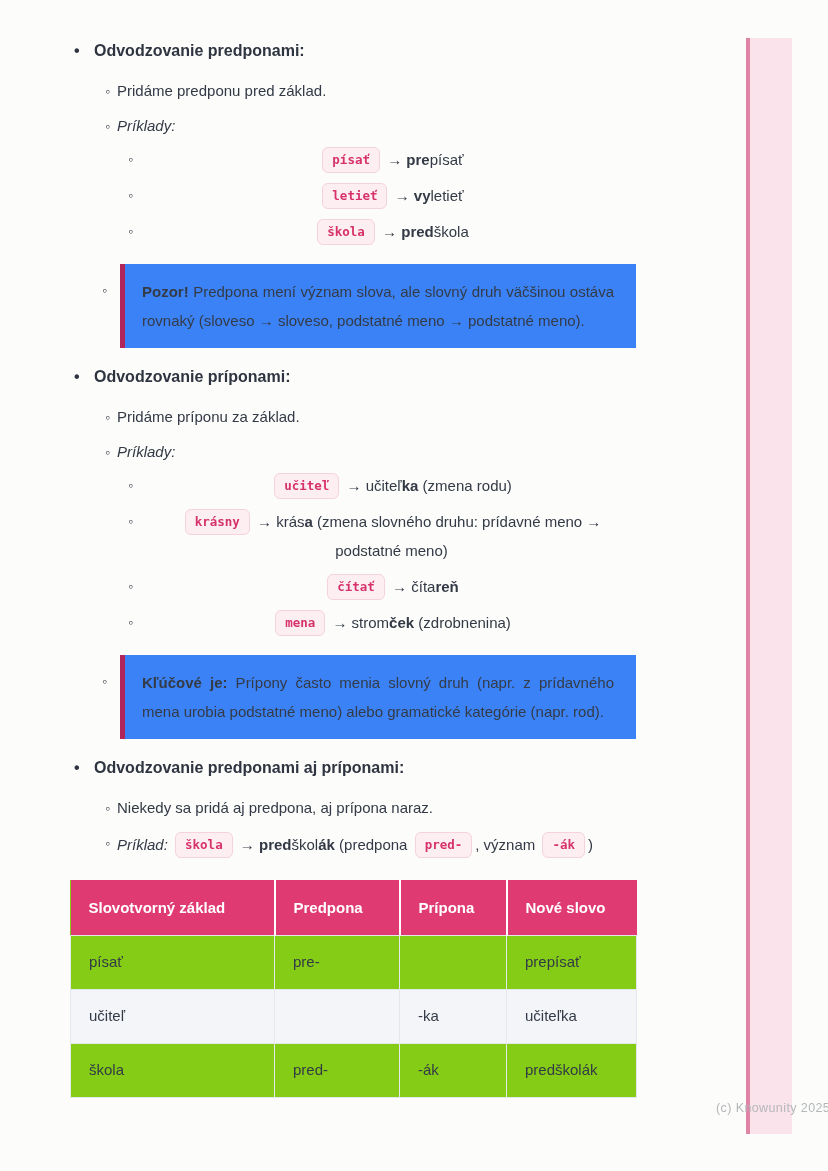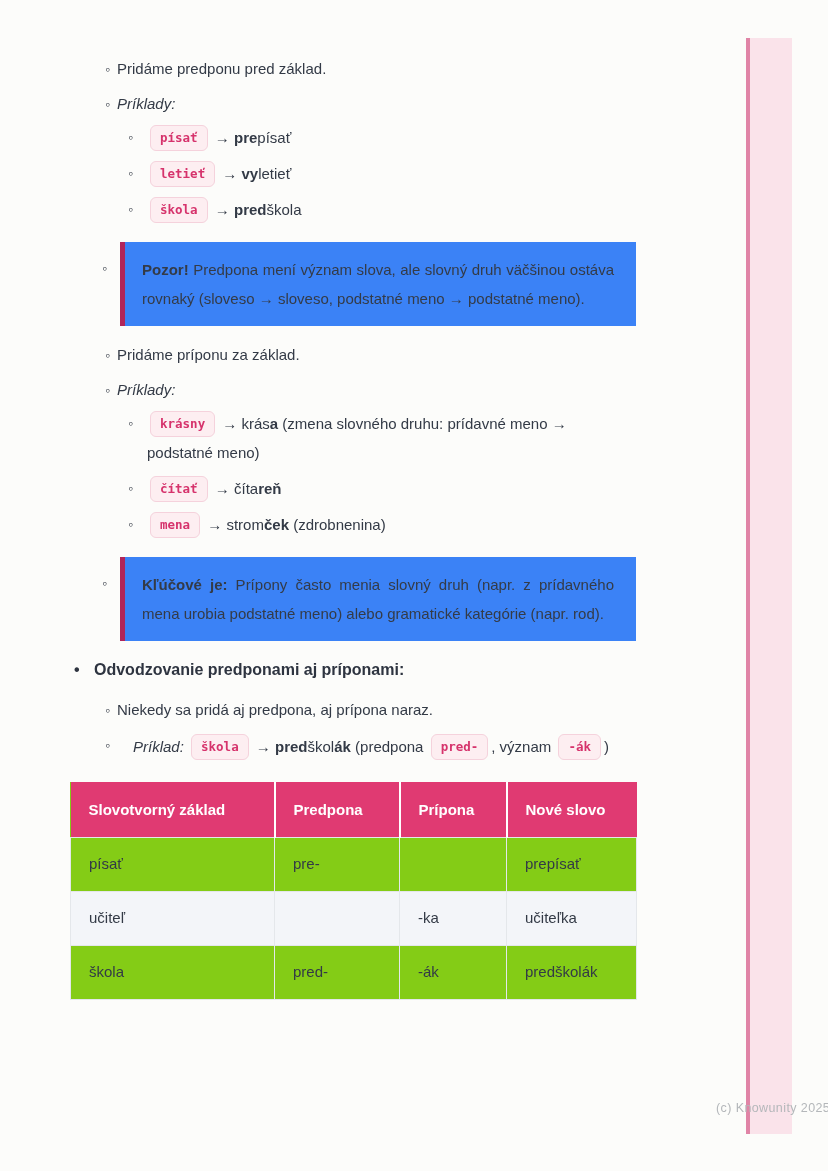--- a/index.html
+++ b/index.html
@@ -45,27 +45,28 @@
     margin-bottom:13px;
     min-height:22px;
   }
   .l2-item::before {
     content:"◦";
     position:absolute; left:43px; top:0;
     font-weight:700; font-size:14px;
   }
   .italic { font-style:italic; }
   .b { font-weight:700; }
-  .i { font-style:italic;margin-left:16px; }
+  .i { font-style:italic; }
   .l3 { margin-top:8px; }
   .l3-item {
     position:relative;
     padding-left:30px;
     margin-bottom:7px;
     line-height:29px;
+    text-align:center;
   }
   .l3-item::before {
     content:"◦";
     position:absolute; left:11px; top:0;
     font-weight:700; font-size:14px;
   }
   .chip {
     display:inline-block;
     font-family:"DejaVu Sans Mono", monospace;
     font-size:12.5px; font-weight:700; line-height:15px;
@@ -121,44 +122,47 @@
 </style>
 </head>
 <body>
 
 <div class="side-bar"></div>
 <div class="watermark">(c) Knowunity 2025</div>
 
 <main class="content">
 
   <section class="section">
+    <h3 class="section-heading">Odvodzovanie predponami:</h3>
     <ul class="l2">
       <li class="l2-item"><span>Pridáme predponu pred základ.</span></li>
       <li class="l2-item">
         <span class="italic">Príklady:</span>
         <ul class="l3">
           <li class="l3-item"><span class="chip">písať</span><span> → </span><span class="b">pre</span><span>písať</span></li>
           <li class="l3-item"><span class="chip">letieť</span><span> → </span><span class="b">vy</span><span>letieť</span></li>
           <li class="l3-item"><span class="chip">škola</span><span> → </span><span class="b">pred</span><span>škola</span></li>
         </ul>
       </li>
       <li class="callout-item">
         <div class="callout">
           <span class="b">Pozor!</span><span> Predpona mení význam slova, ale slovný druh väčšinou ostáva rovnaký (sloveso → sloveso, podstatné meno → podstatné meno).</span>
         </div>
       </li>
     </ul>
   </section>
 
   <section class="section">
+    <h3 class="section-heading">Odvodzovanie príponami:</h3>
     <ul class="l2">
       <li class="l2-item"><span>Pridáme príponu za základ.</span></li>
       <li class="l2-item">
         <span class="italic">Príklady:</span>
         <ul class="l3">
+          <li class="l3-item"><span class="chip">učiteľ</span><span> → učiteľ</span><span class="b">ka</span><span> (zmena rodu)</span></li>
           <li class="l3-item"><span class="chip">krásny</span><span> → krás</span><span class="b">a</span><span> (zmena slovného druhu: prídavné meno → podstatné meno)</span></li>
           <li class="l3-item"><span class="chip">čítať</span><span> → číta</span><span class="b">reň</span></li>
           <li class="l3-item"><span class="chip">mena</span><span> → strom</span><span class="b">ček</span><span> (zdrobnenina)</span></li>
         </ul>
       </li>
       <li class="callout-item">
         <div class="callout">
           <span class="b">Kľúčové je:</span><span> Prípony často menia slovný druh (napr. z prídavného mena urobia podstatné meno) alebo gramatické kategórie (napr. rod).</span>
         </div>
       </li>

